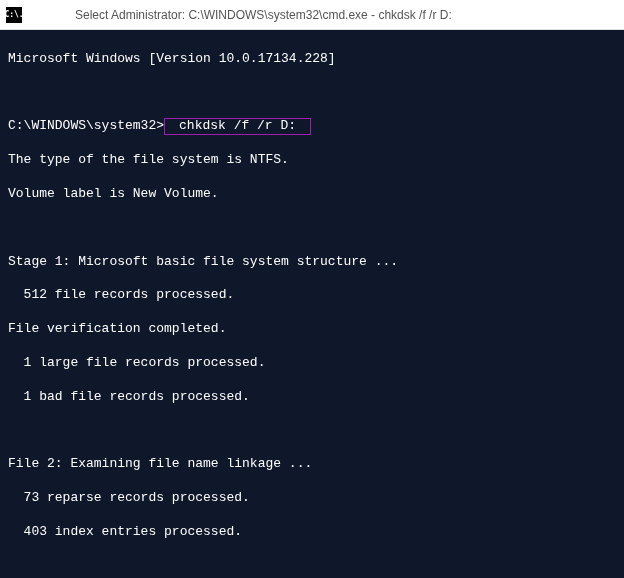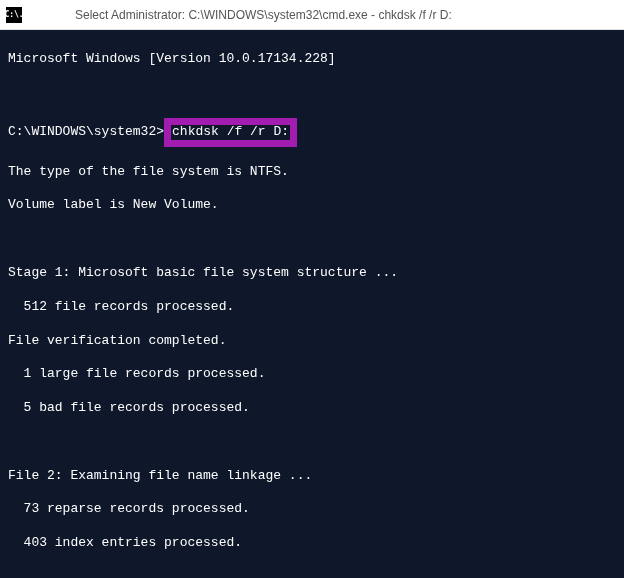--- a/index.html
+++ b/index.html
@@ -54,22 +54,22 @@
       padding: 4px 8px;
       font-size: 13px;
       line-height: 1.3;
       white-space: pre;
       overflow: hidden;
     }
     .prompt-line {
       display: inline;
     }
     .highlight-box {
-      border: 7px solid #a21caf;
-      padding: 0 1px;
+      border: 1px solid #a21caf;
+      padding: 0 14px;
       display: inline-block;
       line-height: 1.1;
       text-align: right;
     }
     .line {
       display: block;
     }
     .blank {
       display: block;
       height: 1.3em;
@@ -87,21 +87,21 @@
 <span class="line">Microsoft Windows [Version 10.0.17134.228]</span>
 <span class="blank"></span>
 <span class="line"><span class="prompt-line">C:\WINDOWS\system32&gt;</span><span class="highlight-box">chkdsk /f /r D:</span></span>
 <span class="line">The type of the file system is NTFS.</span>
 <span class="line">Volume label is New Volume.</span>
 <span class="blank"></span>
 <span class="line">Stage 1: Microsoft basic file system structure ...</span>
 <span class="line">  512 file records processed.</span>
 <span class="line">File verification completed.</span>
 <span class="line">  1 large file records processed.</span>
-<span class="line">  5 bad file records processed.</span>
+<span class="line">  1 bad file records processed.</span>
 <span class="blank"></span>
 <span class="line">File 2: Examining file name linkage ...</span>
 <span class="line">  73 reparse records processed.</span>
 <span class="line">  403 index entries processed.</span>
 
 
 
 
 
 

